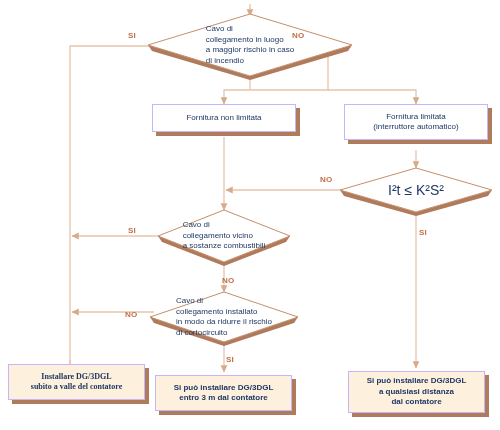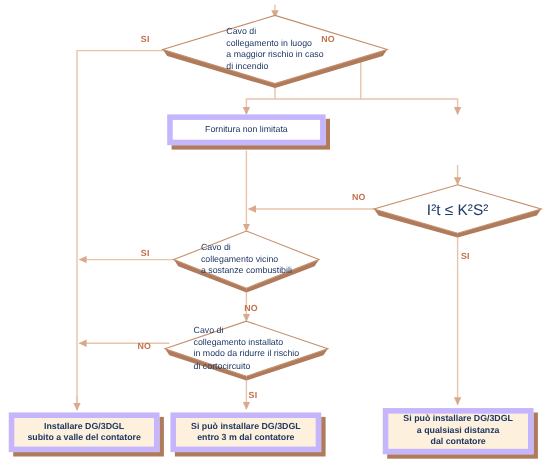--- a/index.html
+++ b/index.html
@@ -65,21 +65,21 @@
     height: 100%;
     background: #b07b5c;
   }
   .box {
     position: absolute;
     left: 0;
     top: 0;
     width: 100%;
     height: 100%;
     box-sizing: border-box;
-    border: 5px solid #c4b5fd;
+    border: 1px solid #c4b5fd;
     background: #ffffff;
     display: flex;
     align-items: center;
     justify-content: center;
     text-align: center;
     color: #1f3864;
     font-size: 8px;
     line-height: 10.5px;
     white-space: pre-line;
   }
@@ -150,20 +150,25 @@
 collegamento in luogo
 a maggior rischio in caso
 di incendio</div>
   </div>
 
   <div class="boxwrap" style="left:152px; top:104px; width:144px; height:28px;">
     <div class="boxshadow"></div>
     <div class="box">Fornitura non limitata</div>
   </div>
 
+  <div class="boxwrap" style="left:344px; top:104px; width:144px; height:36px;">
+    <div class="boxshadow"></div>
+    <div class="box">Fornitura limitata
+(interruttore automatico)</div>
+  </div>
 
   <div class="diamond" style="left:340px; top:168px; width:152px; height:44px;">
     <svg width="152" height="44" viewBox="0 0 152 44">
       <path d="M76,44 L152,22 L148,28 L76,48 z" fill="#b07b5c"></path>
       <path d="M76,44 L0,22 L4,28 L76,48 z" fill="#b07b5c"></path>
       <path d="M76,0 L152,22 L76,44 L0,22 z" fill="#ffffff" stroke="#c48e6a" stroke-width="1"></path>
     </svg>
     <div class="dtext formula">I²t ≤ K²S²</div>
   </div>
 
@@ -183,21 +188,21 @@
       <path d="M74,50 L148,25 L144,31 L74,54 z" fill="#b07b5c"></path>
       <path d="M74,50 L0,25 L4,31 L74,54 z" fill="#b07b5c"></path>
       <path d="M74,0 L148,25 L74,50 L0,25 z" fill="#ffffff" stroke="#c48e6a" stroke-width="1"></path>
     </svg>
     <div class="dtext">Cavo di
 collegamento installato
 in modo da ridurre il rischio
 di cortocircuito</div>
   </div>
 
-  <div class="boxwrap" style="left:8px; top:375px; width:137px; height:36px;">
+  <div class="boxwrap" style="left:8px; top:364px; width:137px; height:36px;font-family:Liberation Serif, serif;">
     <div class="boxshadow"></div>
     <div class="box terminal">Installare DG/3DGL
 subito a valle del contatore</div>
   </div>
 
   <div class="boxwrap" style="left:155px; top:375px; width:137px; height:36px;">
     <div class="boxshadow"></div>
     <div class="box terminal">Si può installare DG/3DGL
 entro 3 m dal contatore</div>
   </div>

